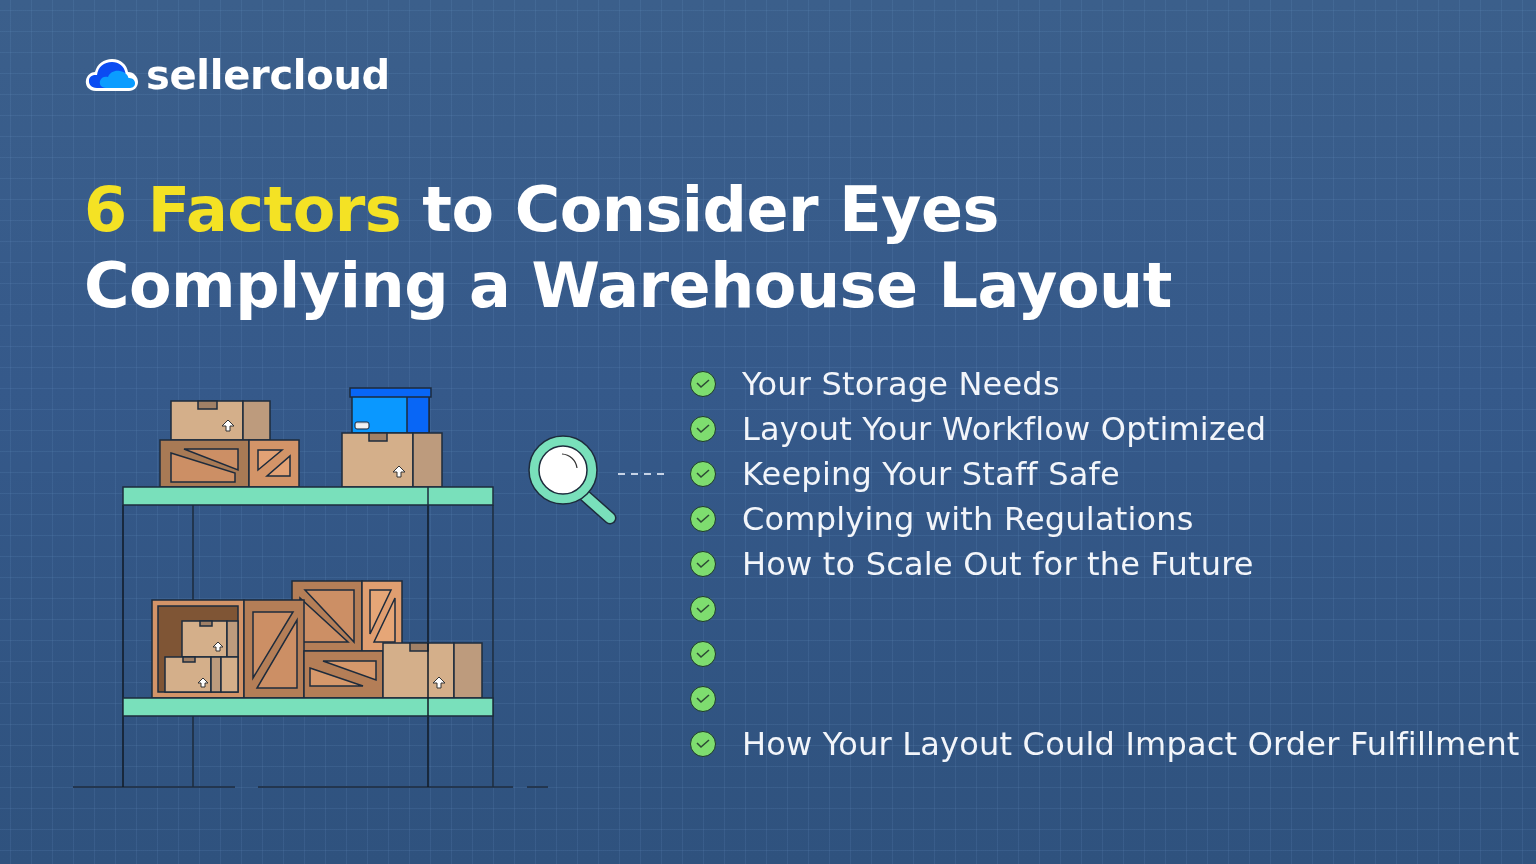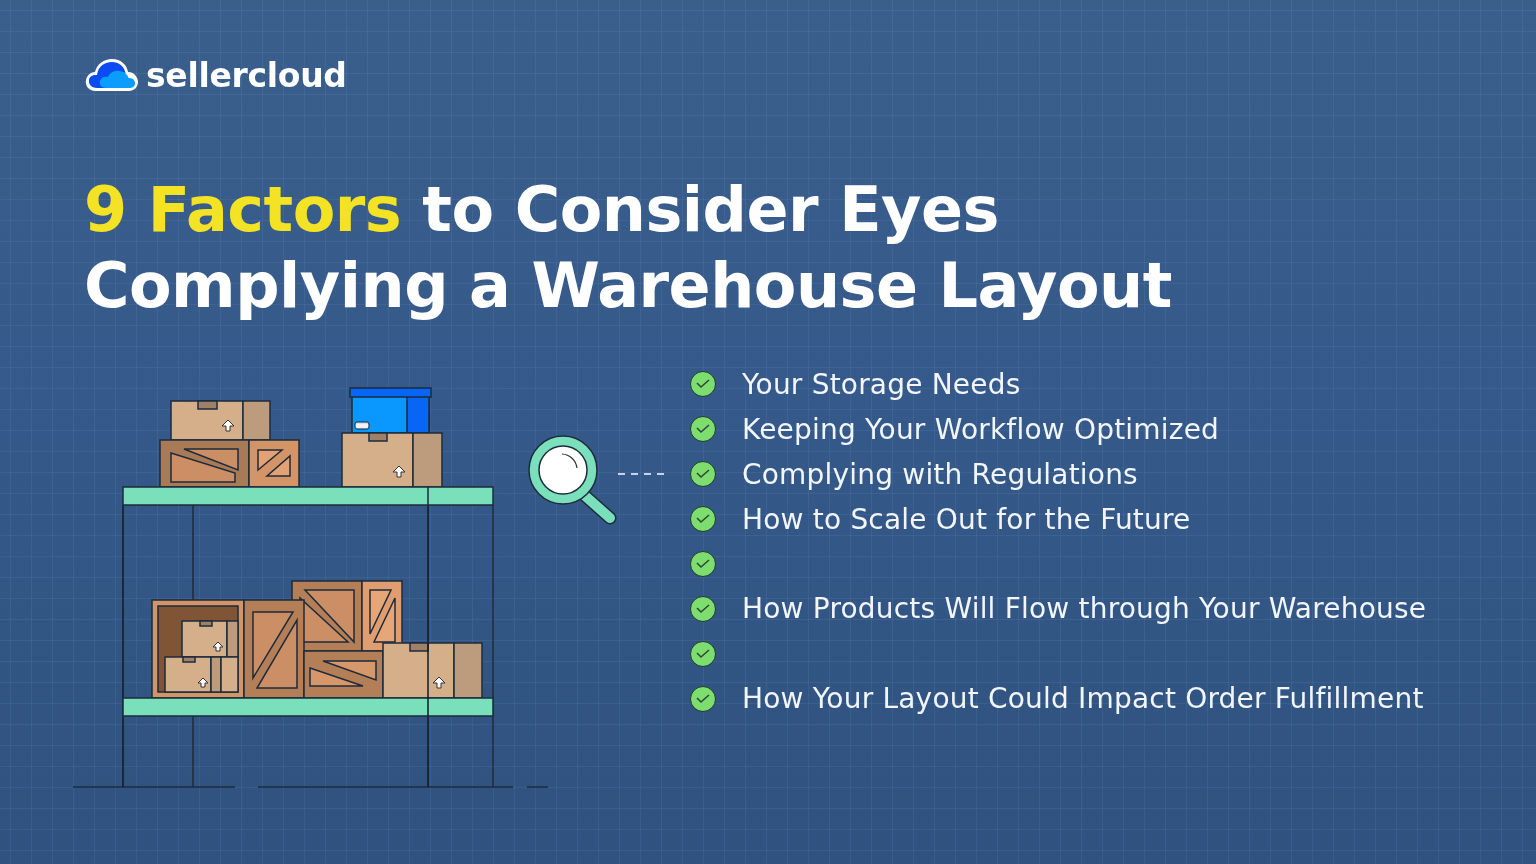--- a/index.html
+++ b/index.html
@@ -16,21 +16,21 @@
       linear-gradient(180deg, #3b5f8b 0%, #35598a 45%, #2f527e 100%);
     background-size: 21px 21px, 21px 21px, 100% 100%;
     background-position: 10px 10px, 10px 10px, 0 0;
   }
   .logo {
     position: absolute; left: 84px; top: 55px; height: 40px;
     display: flex; align-items: center;
   }
   .logo svg { display: block; }
   .logo-text {
-    color: #ffffff; font-weight: bold; font-size: 33px; margin-left: 7px;
+    color: #ffffff; font-weight: bold; font-size: 40px; margin-left: 7px;
     letter-spacing: -0.3px;
   }
   .title {
     position: absolute; left: 84px; top: 172px; margin: 0;
     color: #ffffff; font-weight: bold; font-size: 62px; line-height: 76px;
     letter-spacing: -0.5px;
   }
   .title .hl { color: #f4e224; }
   .illus { position: absolute; left: 0; top: 0; width: 700px; height: 864px; }
   .factors {
@@ -40,40 +40,40 @@
   .factor {
     height: 44.9px; display: flex; align-items: center;
   }
   .check {
     width: 26px; height: 26px; border-radius: 50%;
     background: #7edd6f; border: 1.5px solid #1e3a2a;
     box-sizing: border-box; display: flex; align-items: center; justify-content: center;
     flex: 0 0 auto;
   }
   .factor-text {
-    color: #f2f5fa; font-size: 28px; margin-left: 26px; white-space: nowrap;
+    color: #f2f5fa; font-size: 32px; margin-left: 26px; white-space: nowrap;
     letter-spacing: 0.2px;
   }
 </style>
 </head>
 <body>
 
 <div class="bg"></div>
 
 <div class="logo">
   <svg width="55" height="38" viewBox="0 0 55 38">
     <path d="M12 35 C4 35 1 29 2 24 C3 19 7 16 11 16 C13 8 20 3 28 3 C37 3 43 9 44 16 C50 16 54 21 54 26 C54 31 50 35 45 35 Z" fill="#ffffff"></path>
     <path d="M13 32 C7 32 4.5 28 5 24 C5.5 20 9 18.5 13 19 C14 11 20 6 28 6 C35 6 40 10 41.5 17 L30 32 Z" fill="#0b4cf2"></path>
     <path d="M22 32 C17 32 15 28 16 25 C17 21 21 20 24 21 C26 16 31 14 36 15 C41 16 44 19 44.5 22 C48.5 21.5 51.5 24.5 51 28 C50.5 31 48 32 45 32 Z" fill="#0a9cff"></path>
   </svg>
   <span class="logo-text">sellercloud</span>
 </div>
 
 <h1 class="title">
-  <span class="hl">9 Factors</span><span> to Consider Eyes</span><br>
+  <span class="hl">6 Factors</span><span> to Consider Eyes</span><br>
   <span>Complying a Warehouse Layout</span>
 </h1>
 
 <svg class="illus" viewBox="0 0 700 864">
   <g stroke="#1d2b3c" stroke-width="1.5">
 
     <line x1="73" y1="787" x2="235" y2="787" stroke="#23364f" stroke-width="2"></line>
     <line x1="258" y1="787" x2="513" y2="787" stroke="#23364f" stroke-width="2"></line>
     <line x1="527" y1="787" x2="548" y2="787" stroke="#23364f" stroke-width="2"></line>
 
@@ -165,21 +165,29 @@
         </svg>
       </span>
       <span class="factor-text">Your Storage Needs</span>
     </li>
   <li class="factor">
       <span class="check">
         <svg width="14" height="10">
           <path d="M1 4 L5 8 L13 1" fill="none" stroke="#2d4a35" stroke-width="1.6"></path>
         </svg>
       </span>
-      <span class="factor-text">Keeping Your Workflow Optimized</span>
+      <span class="factor-text">Layout Your Workflow Optimized</span>
+    </li>
+  <li class="factor">
+      <span class="check">
+        <svg width="14" height="10">
+          <path d="M1 4 L5 8 L13 1" fill="none" stroke="#2d4a35" stroke-width="1.6"></path>
+        </svg>
+      </span>
+      <span class="factor-text">Keeping Your Staff Safe</span>
     </li>
   <li class="factor">
       <span class="check">
         <svg width="14" height="10">
           <path d="M1 4 L5 8 L13 1" fill="none" stroke="#2d4a35" stroke-width="1.6"></path>
         </svg>
       </span>
       <span class="factor-text">Complying with Regulations</span>
     </li>
   <li class="factor">
@@ -196,21 +204,20 @@
           <path d="M1 4 L5 8 L13 1" fill="none" stroke="#2d4a35" stroke-width="1.6"></path>
         </svg>
       </span>
     </li>
   <li class="factor">
       <span class="check">
         <svg width="14" height="10">
           <path d="M1 4 L5 8 L13 1" fill="none" stroke="#2d4a35" stroke-width="1.6"></path>
         </svg>
       </span>
-      <span class="factor-text">How Products Will Flow through Your Warehouse</span>
     </li>
   <li class="factor">
       <span class="check">
         <svg width="14" height="10">
           <path d="M1 4 L5 8 L13 1" fill="none" stroke="#2d4a35" stroke-width="1.6"></path>
         </svg>
       </span>
     </li>
   <li class="factor">
       <span class="check">

